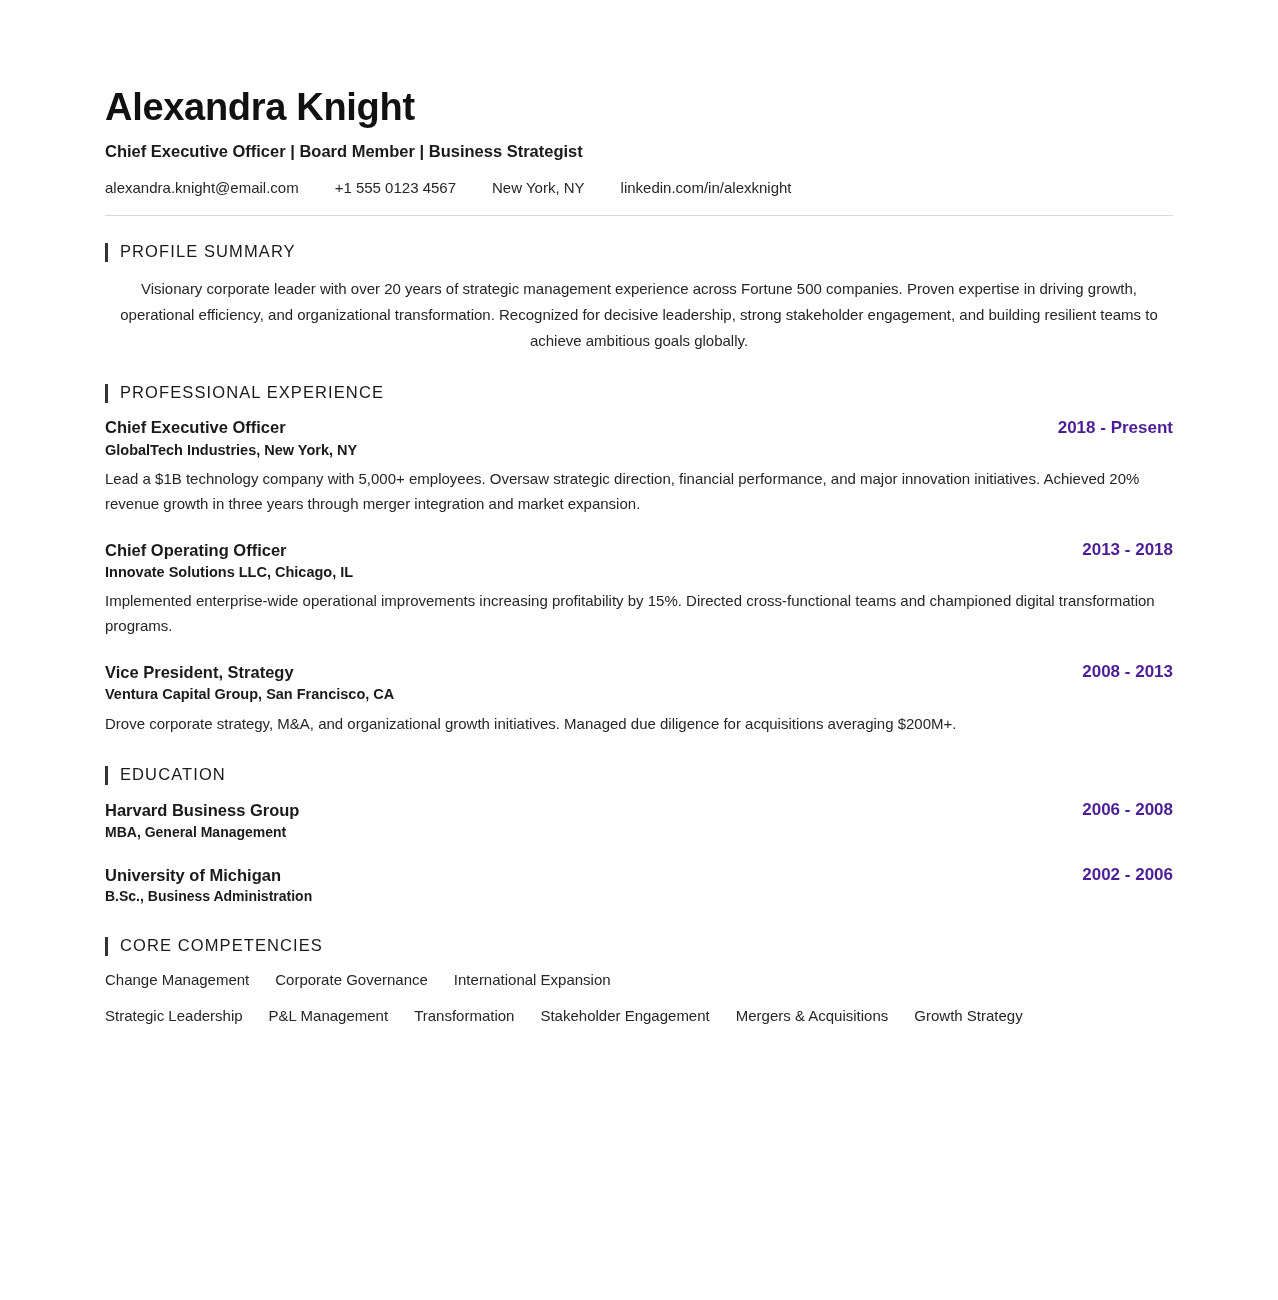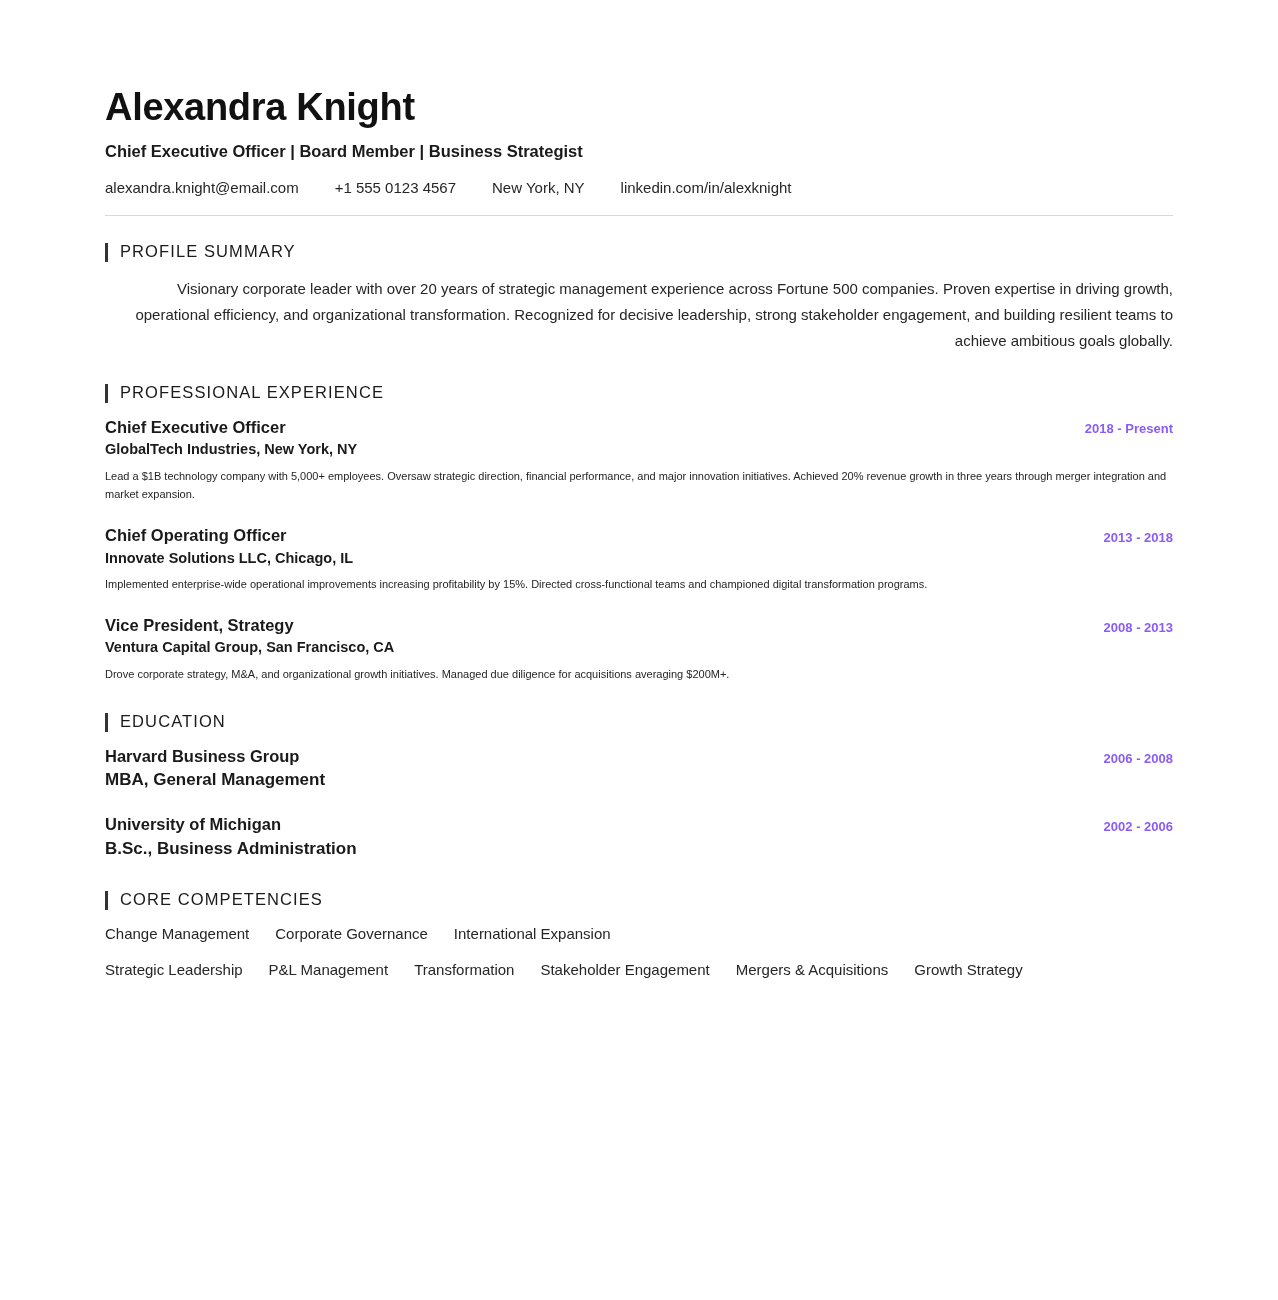--- a/index.html
+++ b/index.html
@@ -85,21 +85,21 @@
     color: #1a1a1a;
     line-height: 1;
   }
 
   
   .body-text {
     font-size: 15px;
     line-height: 1.72;
     color: #262626;
     margin: 0;
-    text-align: right;
+    text-align: center;
   }
 
   .section-profile { margin-bottom: 30px; }
 
   
   .job {
     margin-bottom: 22px;
   }
   .job:last-child { margin-bottom: 0; }
   .entry-top {
@@ -107,55 +107,55 @@
     justify-content: space-between;
     align-items: flex-end;
   }
   .job-title {
     font-size: 16.5px;
     font-weight: bold;
     color: #1a1a1a;
     line-height: 1.3;
   }
   .entry-dates {
-    font-size: 13px;
-    font-weight: bold;
-    color: #8b5cf6;
+    font-size: 17px;
+    font-weight: bold;
+    color: #4c1d95;
     white-space: nowrap;
     text-align: right;
     line-height: 1.3;
   }
   .job-company {
     font-size: 14.5px;
     font-weight: bold;
     color: #1a1a1a;
     line-height: 1.4;
     margin: 1px 0 7px 0;
   }
   .job-desc {
-    font-size: 11px;
+    font-size: 15px;
     line-height: 1.66;
     color: #262626;
     margin: 0;
   }
   .section-experience { margin-bottom: 30px; }
 
   
   .edu {
     margin-bottom: 22px;
   }
   .edu:last-child { margin-bottom: 16px; }
   .edu-school {
     font-size: 16.5px;
     font-weight: bold;
     color: #1a1a1a;
     line-height: 1.3;
   }
   .edu-degree {
-    font-size: 17px;
+    font-size: 14px;
     font-weight: bold;
     color: #1a1a1a;
     line-height: 1.4;
     margin-top: 1px;
   }
   .section-education { margin-bottom: 30px; }
 
   
   .skills-rows {
     display: block;

